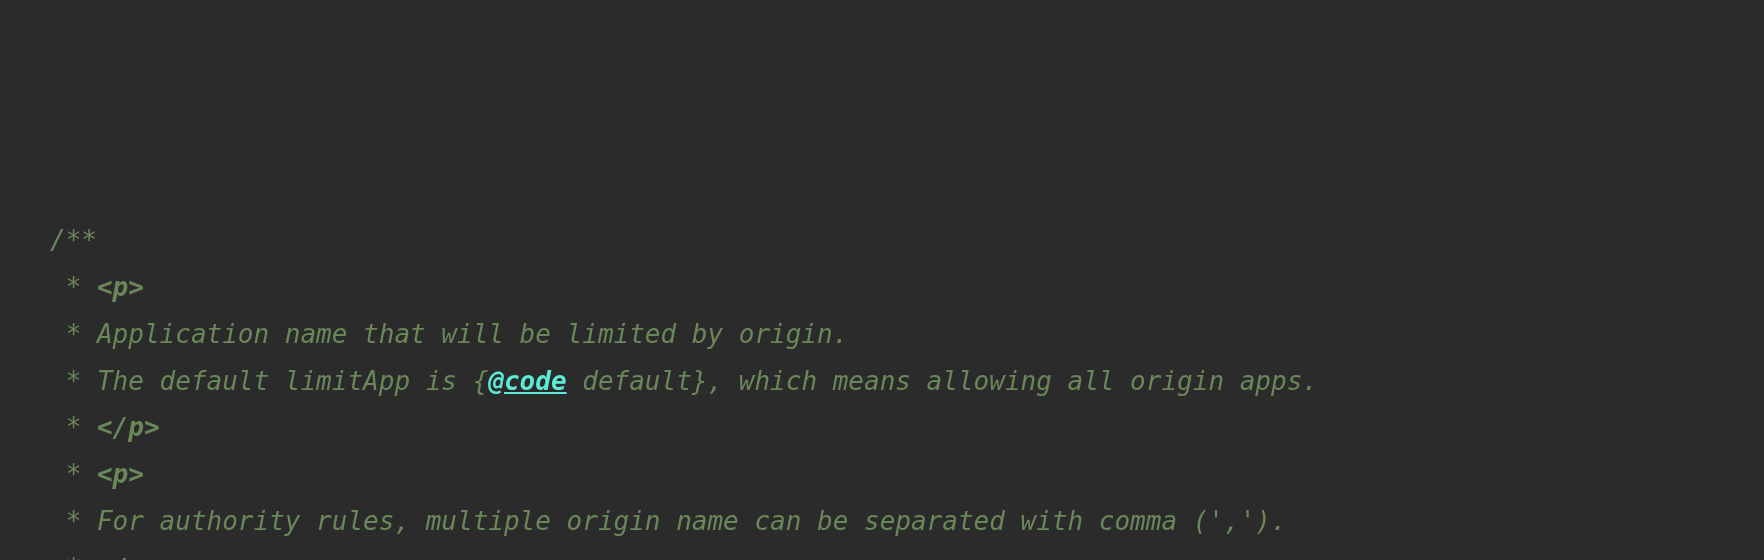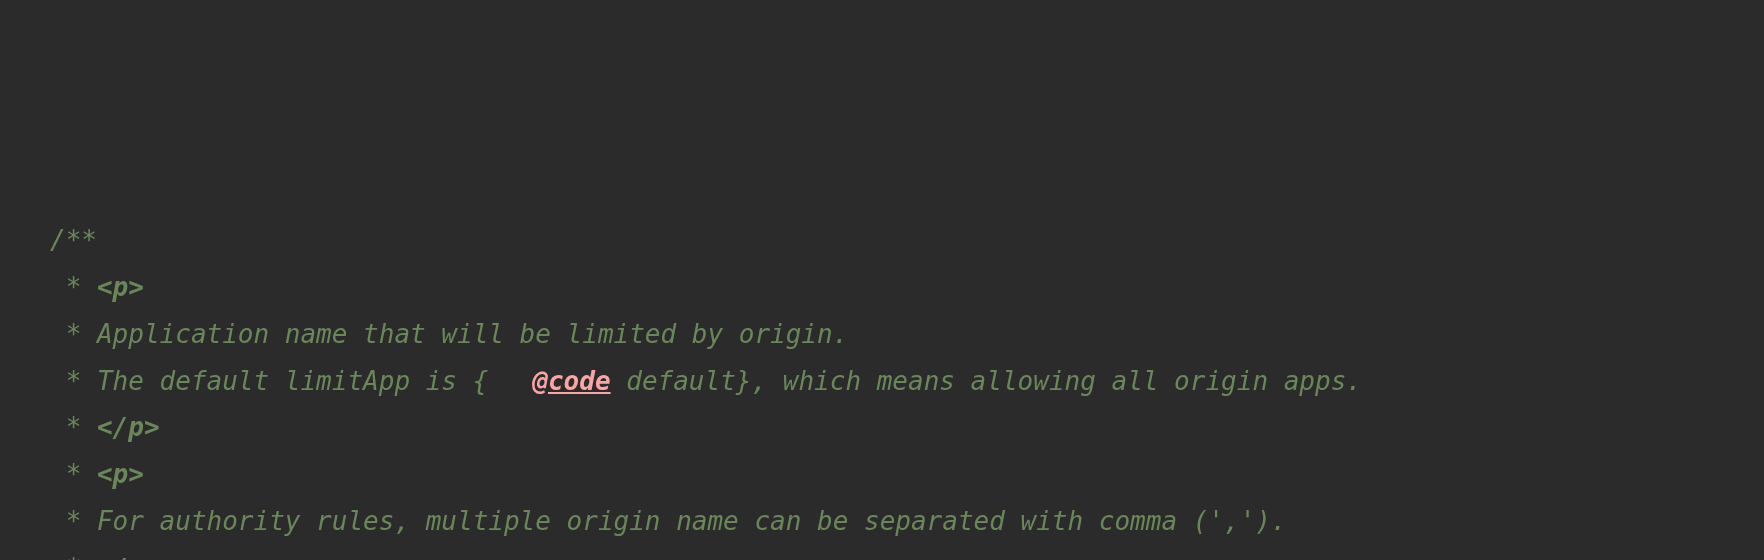--- a/index.html
+++ b/index.html
@@ -7,21 +7,21 @@
       background: #2b2b2b;
       font-family: 'Menlo', 'Monaco', 'Consolas', monospace;
       font-size: 26px;
       line-height: 1.8;
       padding: 30px 0 30px 50px;
       color: #a9b7c6;
       white-space: pre;
     }
     .comment { color: #6a8759; font-style: italic; }
     .comment-tag { color: #6a8759; font-style: italic; font-weight: bold; }
-    .javadoc-tag { color: #fca5a5; font-style: italic; font-weight: bold; text-decoration: underline; margin-left: 44px; }
+    .javadoc-tag { color: #5eead4; font-style: italic; font-weight: bold; text-decoration: underline; }
     .line { display: block; }
   </style>
 </head>
 <body>
 
 
 
 <div><span class="line"><span class="comment">/**</span></span><span class="line"><span class="comment"> * </span><span class="comment-tag">&lt;p&gt;</span></span><span class="line"><span class="comment"> * </span><span class="comment">Application name that will be limited by origin.</span></span><span class="line"><span class="comment"> * </span><span class="comment">The default limitApp is {</span><span class="javadoc-tag">@code</span><span class="comment"> default}, which means allowing all origin apps.</span></span><span class="line"><span class="comment"> * </span><span class="comment-tag">&lt;/p&gt;</span></span><span class="line"><span class="comment"> * </span><span class="comment-tag">&lt;p&gt;</span></span><span class="line"><span class="comment"> * </span><span class="comment">For authority rules, multiple origin name can be separated with comma (',').</span></span><span class="line"><span class="comment"> * </span><span class="comment-tag">&lt;/p&gt;</span></span></div>
 
 

